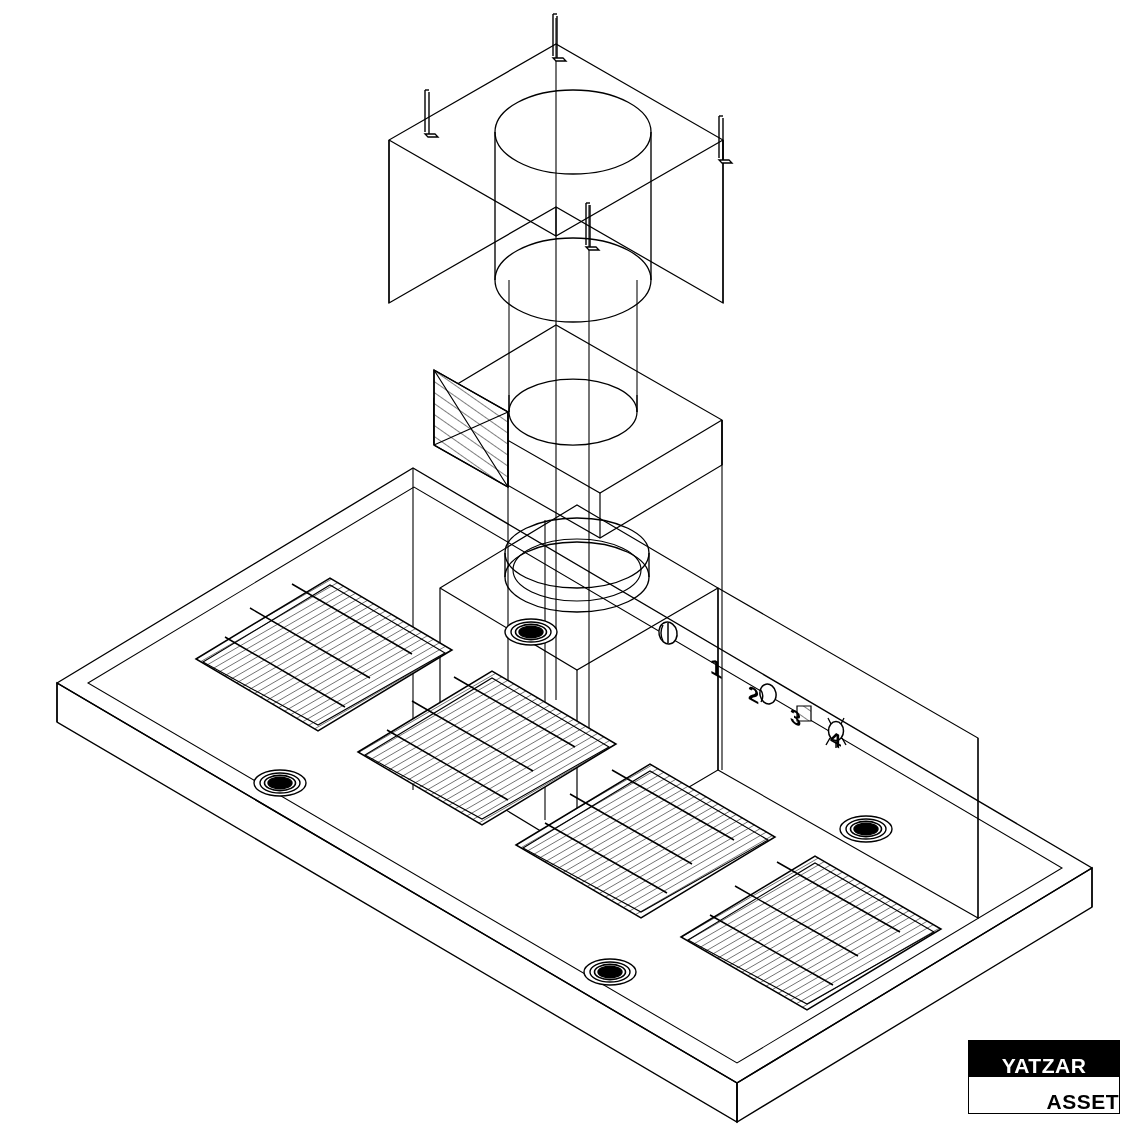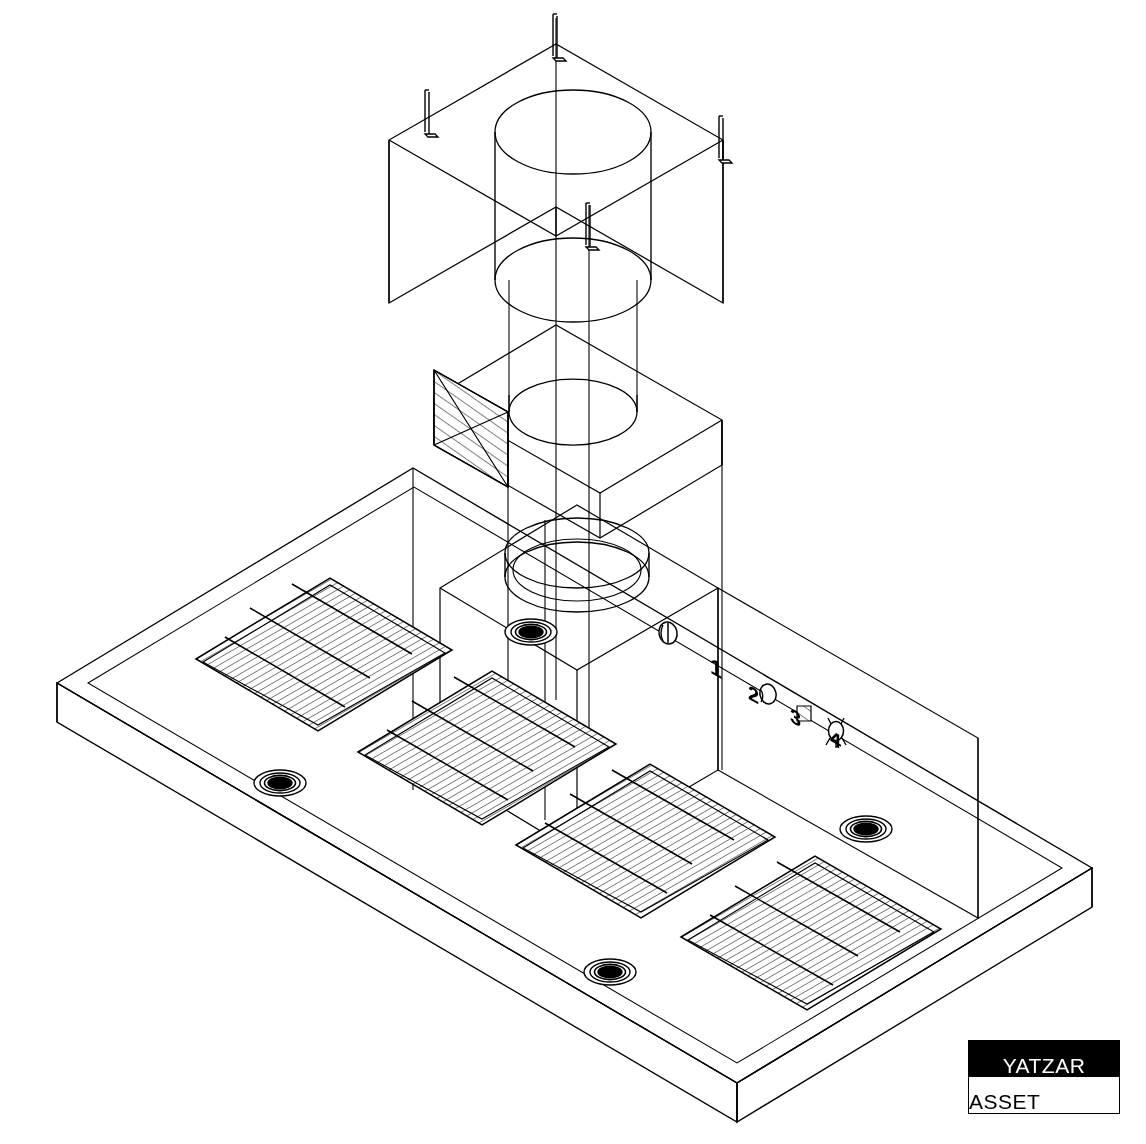--- a/index.html
+++ b/index.html
@@ -7,22 +7,22 @@
        font-family:"Liberation Sans",sans-serif;}
   #stage{position:relative;width:1146px;height:1144px;background:#ffffff;}
   #dwg{position:absolute;left:0;top:0;width:1146px;height:1144px;}
 
   
   #logo{position:absolute;left:968px;top:1040px;width:152px;height:74px;
         border:1.6px solid #000;box-sizing:border-box;background:#fff;}
   #logo .top{height:50%;background:#000;color:#fff;display:flex;
              align-items:center;justify-content:center;}
   #logo .bot{height:50%;background:#fff;color:#000;display:flex;
-             align-items:center;justify-content:flex-start;}
-  #logo .top span,#logo .bot span{font-size:21px;font-weight:normal;
+             align-items:center;justify-content:flex-end;}
+  #logo .top span,#logo .bot span{font-size:21px;font-weight:bold;
              letter-spacing:.5px;line-height:1;margin-top:12px;}
 </style>
 </head>
 <body>
 
 <div id="stage">
 
   <svg id="dwg" viewBox="0 0 1146 1144" shape-rendering="geometricPrecision">
     <defs>
 

